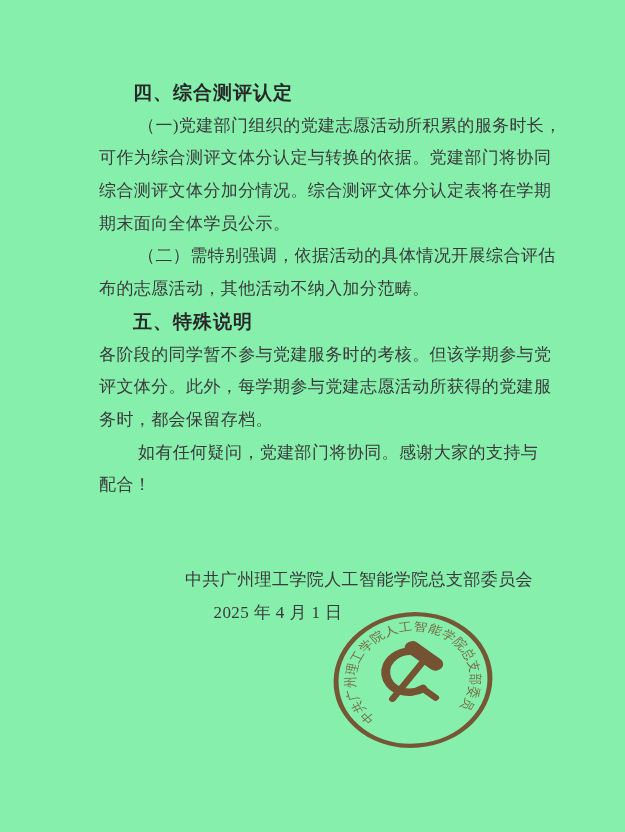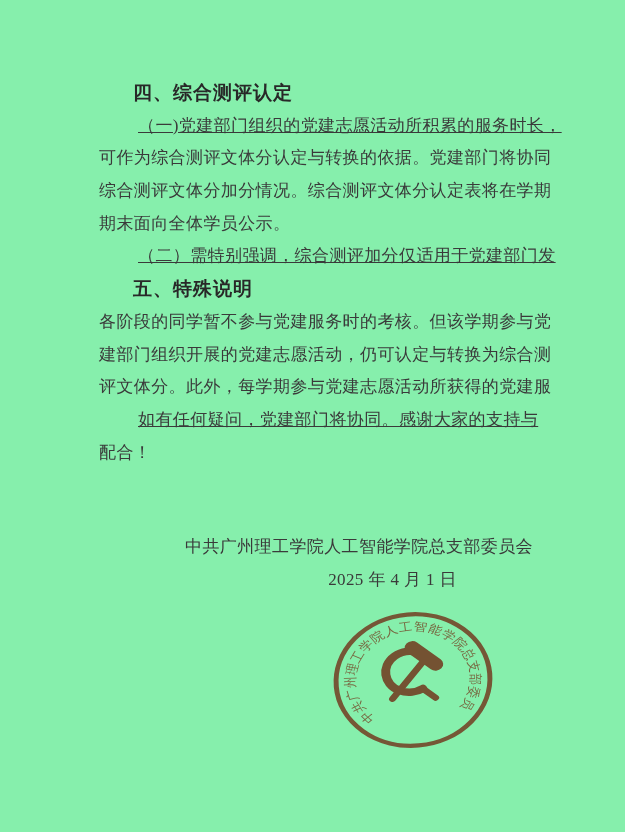--- a/index.html
+++ b/index.html
@@ -9,48 +9,49 @@
     background:#86efac;
     font-family:"Liberation Serif","DejaVu Serif",serif;
     color:#3a3a3a;
   }
   .content{position:absolute;left:99px;top:77px;width:441px;}
   .line{
     height:32.7px;line-height:32.7px;font-size:17px;
     white-space:nowrap;letter-spacing:0.4px;
   }
   .heading{font-weight:bold;font-size:19px;padding-left:34px;color:#282828;letter-spacing:1px;}
-  .indent{padding-left:39px;text-decoration:underline;}
+  .indent{padding-left:39px;}
   .signature{margin-top:62px;text-align:right;padding-right:7px;}
-  .dateline{text-align:right;padding-right:83px;}
+  .dateline{text-align:center;padding-right:83px;}
   .seal{
     position:absolute;left:331px;top:610px;width:164px;height:140px;
     opacity:0.88;mix-blend-mode:multiply;transform:rotate(-5deg);
   }
   .seal-text{
     font-size:13.5px;letter-spacing:0.6px;fill:#de5a48;
     font-family:"Liberation Serif","DejaVu Serif",serif;
   }
 </style>
 </head>
 <body>
 
 <div class="page">
 
   <div class="content">
     <div class="line heading">四、综合测评认定</div>
     <div class="line indent">（一)党建部门组织的党建志愿活动所积累的服务时长，</div>
     <div class="line">可作为综合测评文体分认定与转换的依据。党建部门将协同</div>
     <div class="line">综合测评文体分加分情况。综合测评文体分认定表将在学期</div>
     <div class="line">期末面向全体学员公示。</div>
-    <div class="line indent">（二）需特别强调，综合测评加分仅适用于党建部门发</div>
+    <div class="line indent">（二）需特别强调，依据活动的具体情况开展综合评估</div>
+    <div class="line">布的志愿活动，其他活动不纳入加分范畴。</div>
     <div class="line heading">五、特殊说明</div>
     <div class="line">各阶段的同学暂不参与党建服务时的考核。但该学期参与党</div>
-    <div class="line">建部门组织开展的党建志愿活动，仍可认定与转换为综合测</div>
     <div class="line">评文体分。此外，每学期参与党建志愿活动所获得的党建服</div>
+    <div class="line">务时，都会保留存档。</div>
     <div class="line indent">如有任何疑问，党建部门将协同。感谢大家的支持与</div>
     <div class="line">配合！</div>
 
     <div class="line signature">中共广州理工学院人工智能学院总支部委员会</div>
     <div class="line dateline">2025 年 4 月 1 日</div>
   </div>
 
   <svg class="seal" viewBox="0 0 164 164" preserveAspectRatio="none">
 
     <circle cx="82" cy="82" r="77" fill="none" stroke="#da4636" stroke-width="5"></circle>

